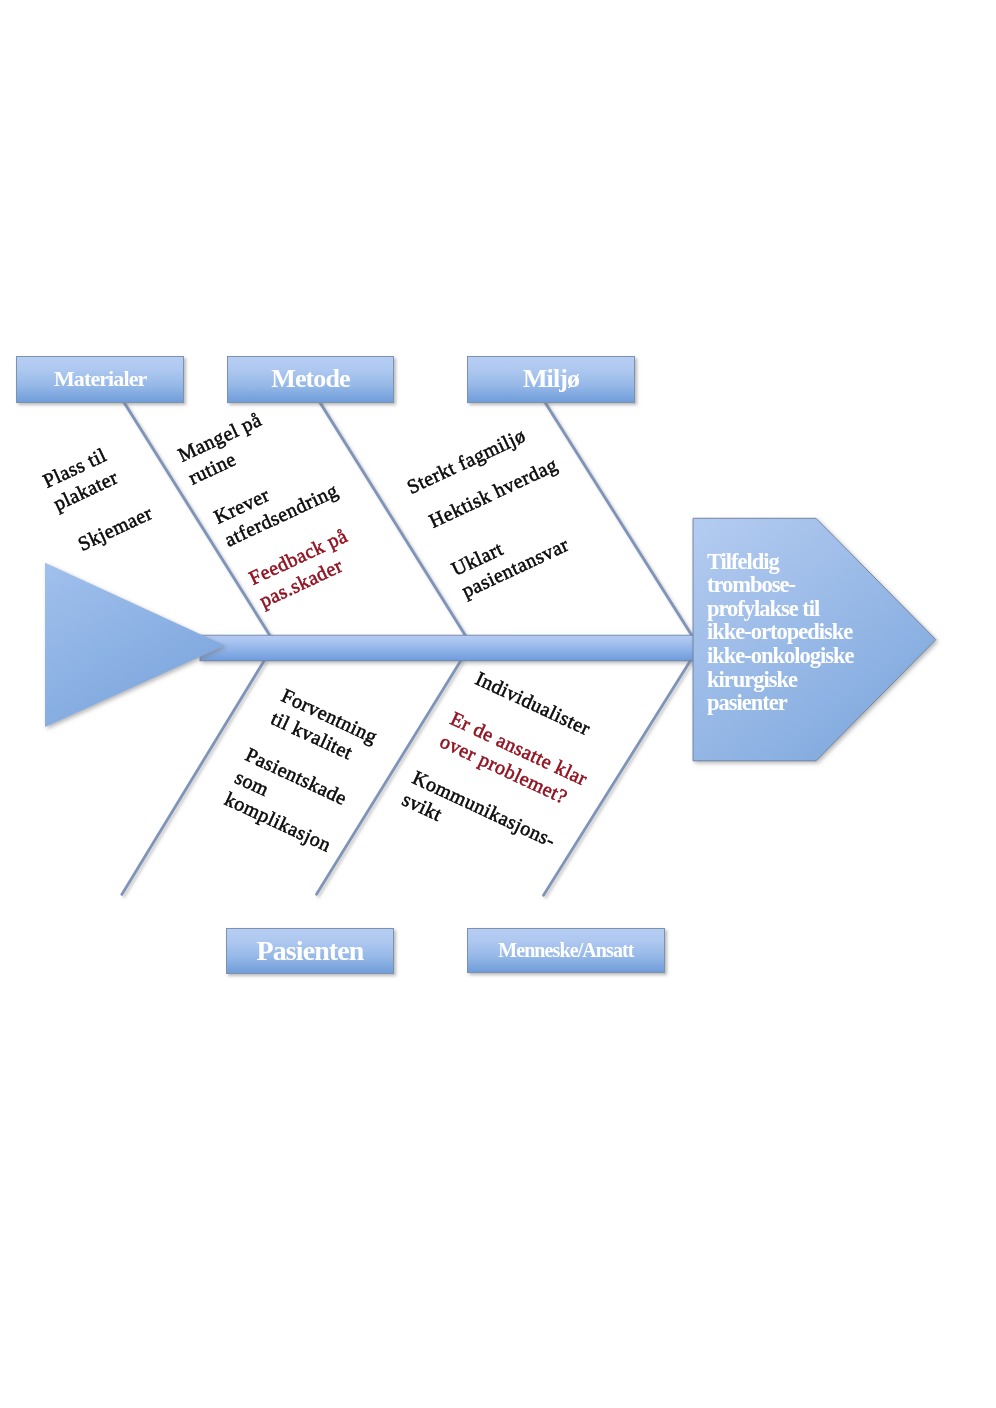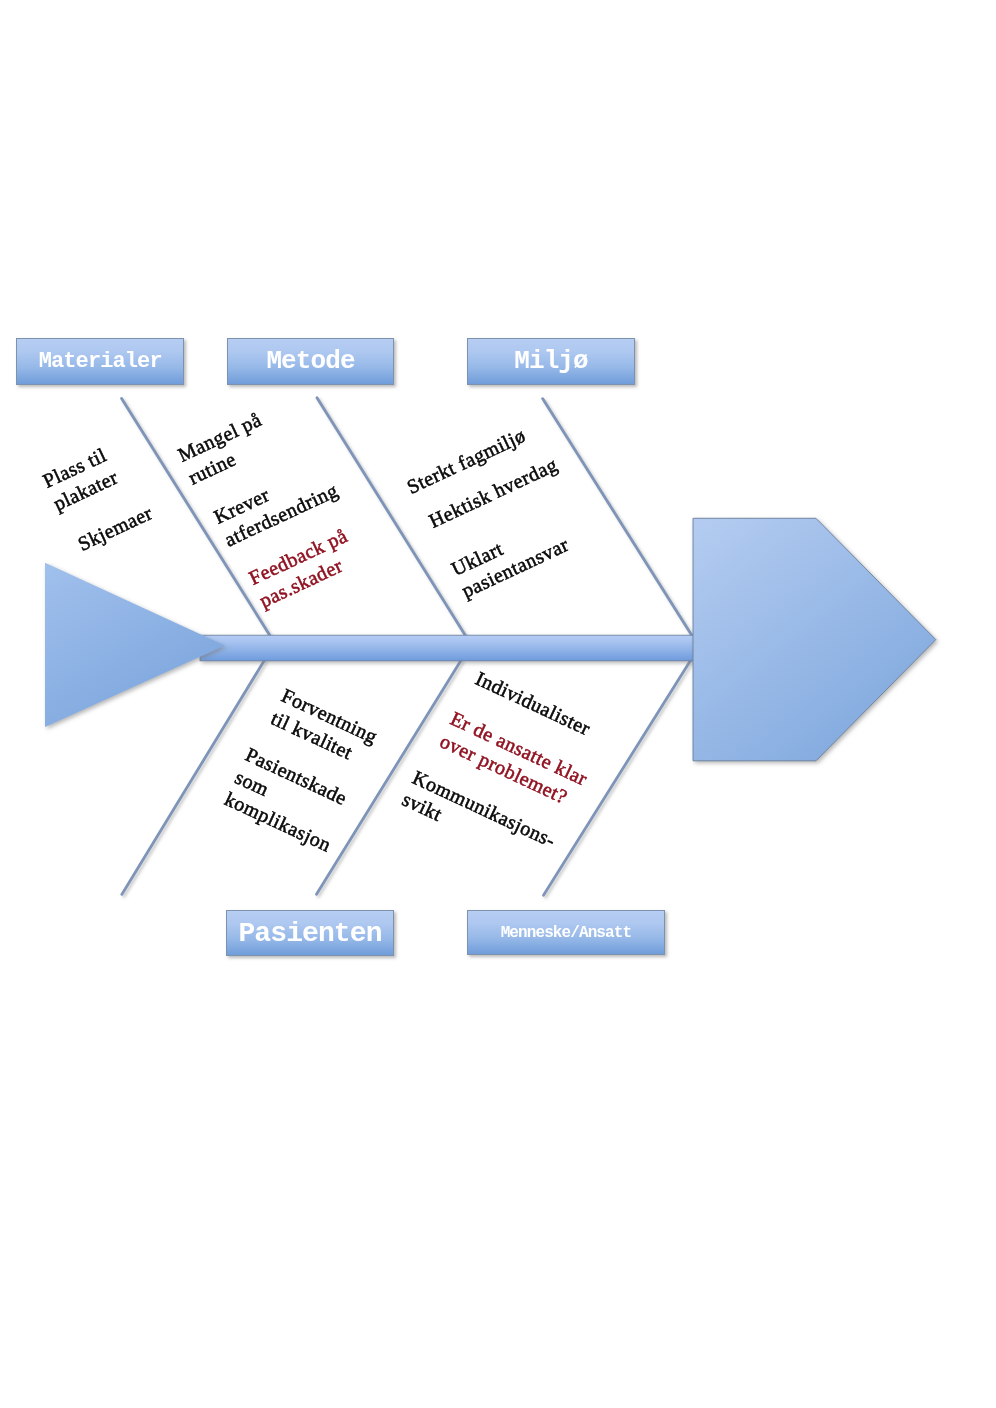--- a/index.html
+++ b/index.html
@@ -1,25 +1,25 @@
 <!DOCTYPE html>
 <html><head>
 <meta charset="utf-8">
 <title>Fiskebensdiagram</title>
 <style>
   html,body{margin:0;padding:0;background:#ffffff;}
   body{width:996px;height:1408px;overflow:hidden;font-family:"Liberation Serif",serif;}
   #stage{position:relative;width:996px;height:1408px;background:#fff;}
   svg.layer{position:absolute;left:0;top:0;width:996px;height:1408px;overflow:visible;}
   .cat-box{position:absolute;display:flex;align-items:center;justify-content:center;
-    color:#ffffff;font-family:Liberation Mono, monospace;font-weight:700;
+    color:#ffffff;font-family:Liberation Serif, serif;font-weight:700;
     letter-spacing:-0.9px;
     background:linear-gradient(to bottom,#b7cdf3 0%,#aec8f0 28%,#97b9e8 62%,#709dda 100%);
     border:1px solid #7d93ad;
-    box-shadow:2px 2px 3px rgba(120,120,120,0.5);}
+    box-shadow:2px 2px 3px rgba(120,120,120,0.5);margin-top:18px;}
   .cause{position:absolute;white-space:pre;color:#0b0b0b;font-family:"Liberation Serif",serif;
     letter-spacing:0.5px;-webkit-text-stroke:0.55px #0b0b0b;}
   .cause.red{color:#911322;-webkit-text-stroke:0.55px #911322;}
   .effect-text{position:absolute;left:706.9px;top:549.7px;color:#fff;
     font-family:"Liberation Serif",serif;font-weight:700;font-size:22.5px;letter-spacing:-1px;}
   .eff-line{line-height:23.6px;white-space:nowrap;}
 </style>
 </head>
 <body>
 
@@ -59,35 +59,44 @@
       <line x1="690.8" y1="660" x2="543.5" y2="895.2" stroke="#7e94b8" stroke-width="2.8" stroke-linecap="round"></line>
     </g>
 
     <rect x="200" y="635.2" width="494" height="25.6" fill="url(#gradSpine)" stroke="#6a7f9e" stroke-width="0.8" filter="url(#softShadow)"></rect>
 
     <polygon points="45,562.8 224.8,645.6 45,727" fill="url(#gradTail)" stroke="none" filter="url(#softShadow)"></polygon>
 
     <polygon points="693,518.3 816,518.3 935.8,639.6 816,760.8 693,760.8" fill="url(#gradHead)" stroke="#6a7f9e" stroke-width="0.9" filter="url(#softShadow)"></polygon>
   </svg>
 
+  <div class="effect-text" id="effectLabel">
+      <div class="eff-line">Tilfeldig</div>
+      <div class="eff-line">trombose-</div>
+      <div class="eff-line">profylakse til</div>
+      <div class="eff-line">ikke-ortopediske</div>
+      <div class="eff-line">ikke-onkologiske</div>
+      <div class="eff-line">kirurgiske</div>
+      <div class="eff-line">pasienter</div>
+    </div>
 
   <div id="cat-boxes">
       <div class="cat-box" style="left: 16.2px; top: 337.5px; width: 166px; height: 45px; font-size: 22px;">
         <span>Materialer</span>
       </div>
       <div class="cat-box" style="left: 227px; top: 337.5px; width: 165px; height: 45px; font-size: 26px;">
         <span>Metode</span>
       </div>
       <div class="cat-box" style="left: 467px; top: 337.5px; width: 166px; height: 45px; font-size: 26px;">
         <span>Miljø</span>
       </div>
       <div class="cat-box" style="left: 226px; top: 910px; width: 166px; height: 44px; font-size: 28px;">
         <span>Pasienten</span>
       </div>
-      <div class="cat-box" style="left: 466.6px; top: 909.9px; width: 196.6px; height: 43.3px; font-size: 16px;">
+      <div class="cat-box" style="left: 466.6px; top: 909.9px; width: 196.6px; height: 43.3px; font-size: 20px;">
         <span>Menneske/Ansatt</span>
       </div>
     </div>
   <div id="cause-layer">
       <div class="cause" style="left: 39.4px; top: 470.6px; font-size: 20px; line-height: 25px; transform: rotate(-25deg); transform-origin: 0px 0px;">Plass til
 plakater</div>
       <div class="cause" style="left: 74.1px; top: 533.6px; font-size: 20px; line-height: 25px; transform: rotate(-25deg); transform-origin: 0px 0px;">Skjemaer</div>
       <div class="cause" style="left: 173.8px; top: 444.6px; font-size: 20px; line-height: 25px; transform: rotate(-25deg); transform-origin: 0px 0px;">Mangel på
 rutine</div>
       <div class="cause" style="left: 210px; top: 506.6px; font-size: 20px; line-height: 25px; transform: rotate(-25deg); transform-origin: 0px 0px;">Krever

